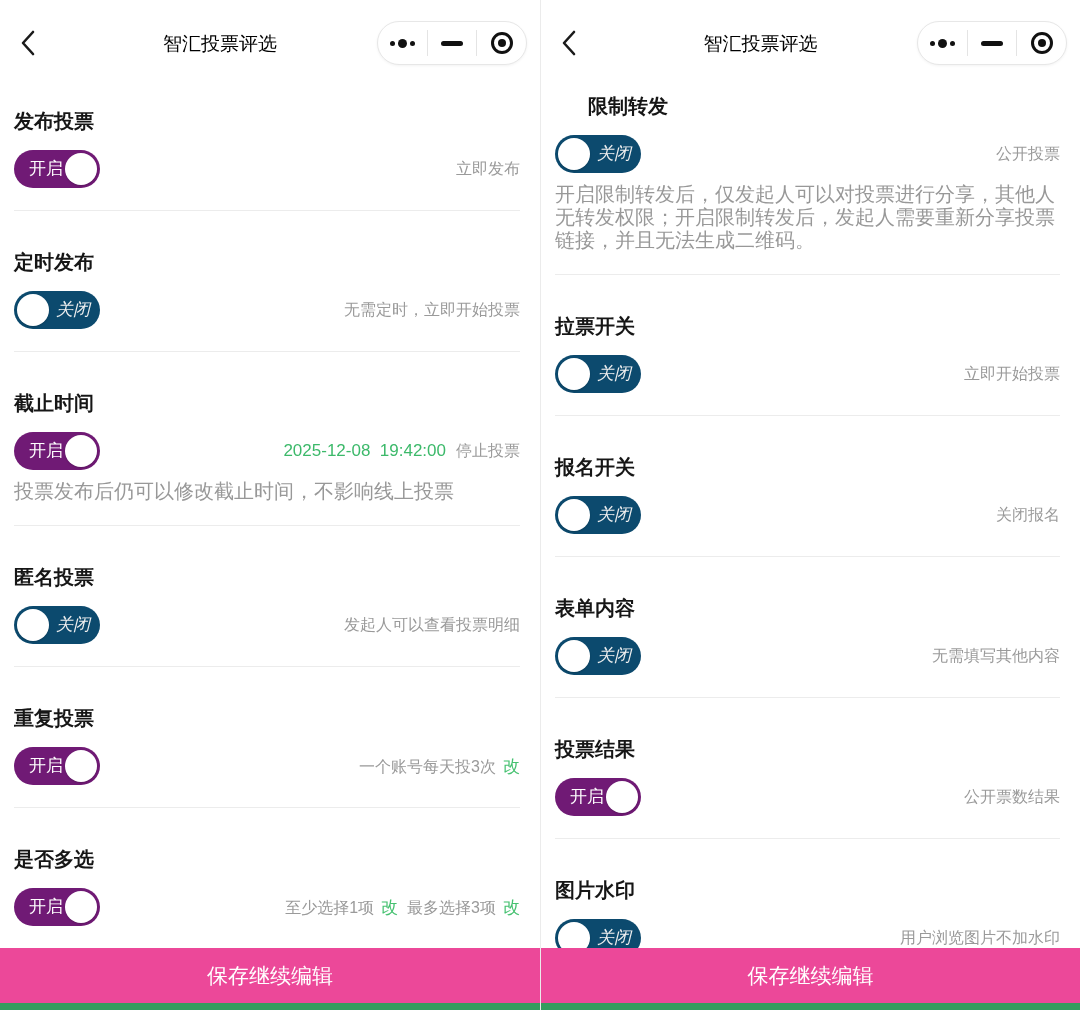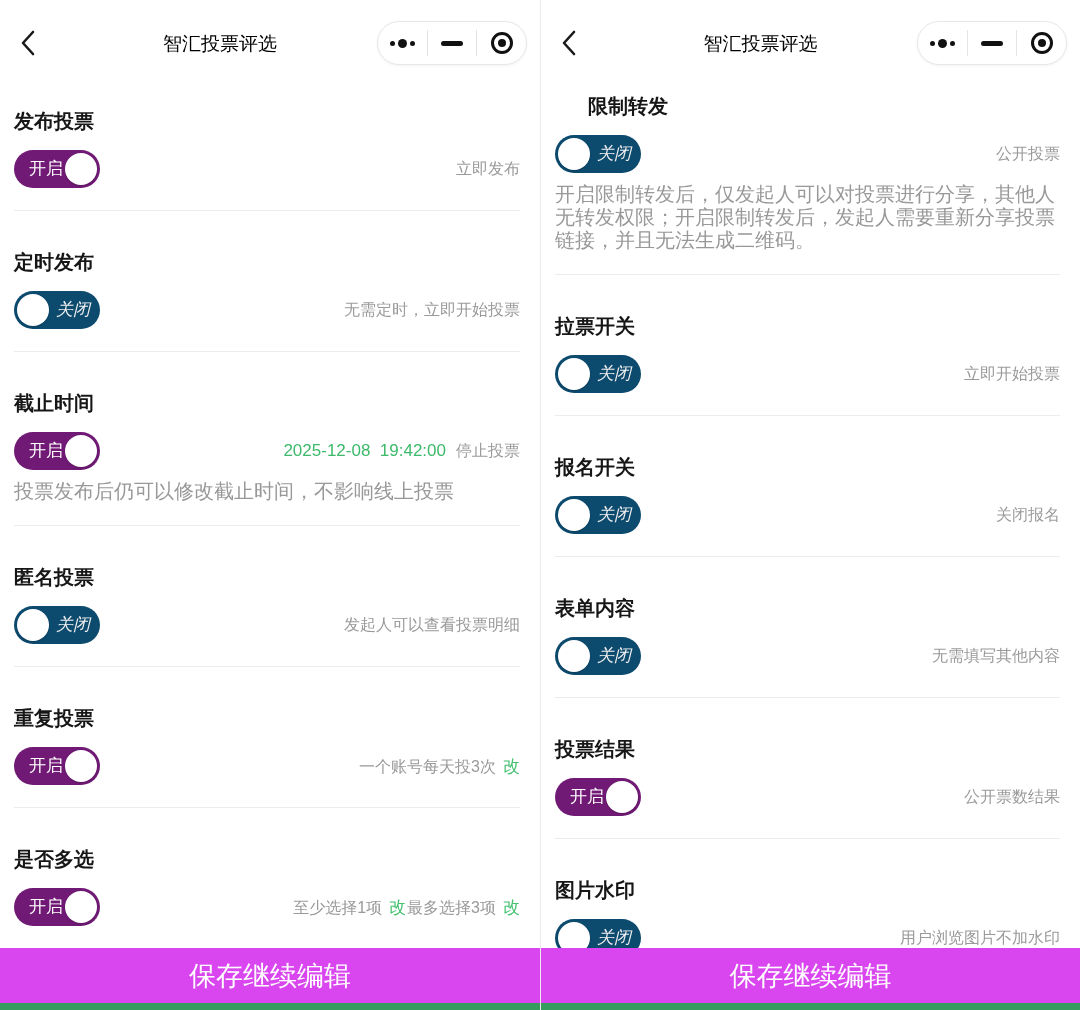--- a/index.html
+++ b/index.html
@@ -38,37 +38,37 @@
   .setting .s-title { margin-top:38px; font-size:20px; font-weight:600; color:#161616; }
   .panel.left  .setting:first-child .s-title { margin-top:22px; }
   .panel.right .setting:first-child .s-title { margin-top:7px;padding-left:33px; }
   .row { margin-top:15px; display:flex; align-items:center; justify-content:space-between; }
   .divider { height:1px; background:#ececec; margin-top:22px; }
   .desc { margin-top:10px; font-size:20px; color:#989898; line-height:23px; }
 
   .hint { font-size:16px; color:#9a9a9a; text-align:right; white-space:nowrap; }
   .hint .date-val { color:#3cb96a; font-size:17px; white-space:pre; margin-right:10px; }
   .hint .edit-link { color:#45c170; font-size:17px; margin-left:7px; cursor:pointer; }
-  .hint .gap { margin-left:1px; }
+  .hint .gap { margin-left:9px; }
 
   
   .toggle { position:relative; width:86px; height:38px; border-radius:19px; flex:none; cursor:pointer; }
   .toggle .knob { position:absolute; top:3px; width:32px; height:32px; border-radius:50%;
                   background:#fff; box-shadow:0 1px 2px rgba(0,0,0,0.18); }
   .toggle .t-label { position:absolute; top:0; line-height:38px; font-size:17px; }
   .toggle.on  { background:#701a75; }
   .toggle.on  .knob { right:3px; }
   .toggle.on  .t-label { left:15px; color:#ffffff; }
   .toggle.off { background:#0c4a6e;font-style:italic; }
   .toggle.off .knob { left:3px; }
   .toggle.off .t-label { left:42px; color:#f0f0f0; }
 
   
   .save-btn { position:absolute; left:0; bottom:7px; width:100%; height:55px;
-              background:#d946ef; border:none; color:#fff; font-size:27px;
+              background:#ec4899; border:none; color:#fff; font-size:21px;
               display:flex; align-items:center; justify-content:center; cursor:pointer;
               font-family:inherit; }
   .bottom-strip { position:absolute; left:0; bottom:0; width:100%; height:7px; background:#359c5e; }
 </style>
 </head>
 <body>
 
 <div class="panel left">
   <div class="navbar">
     <div class="back-btn">

